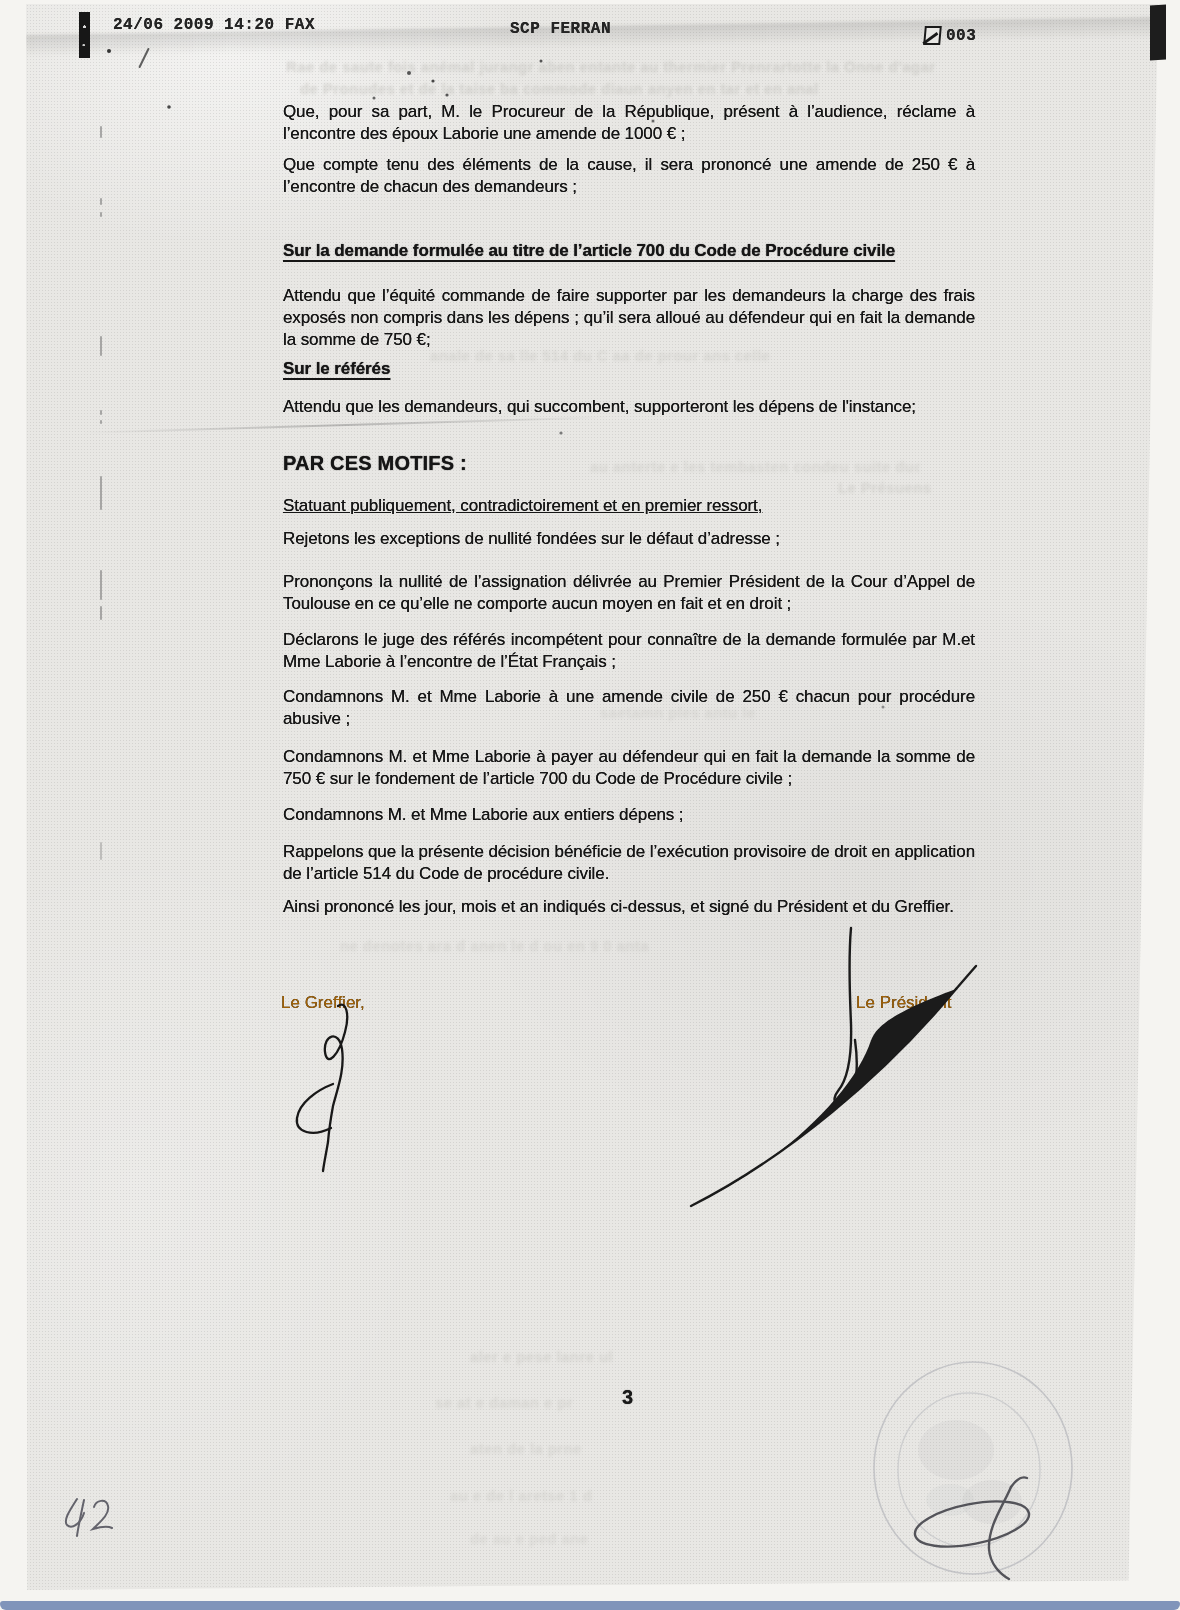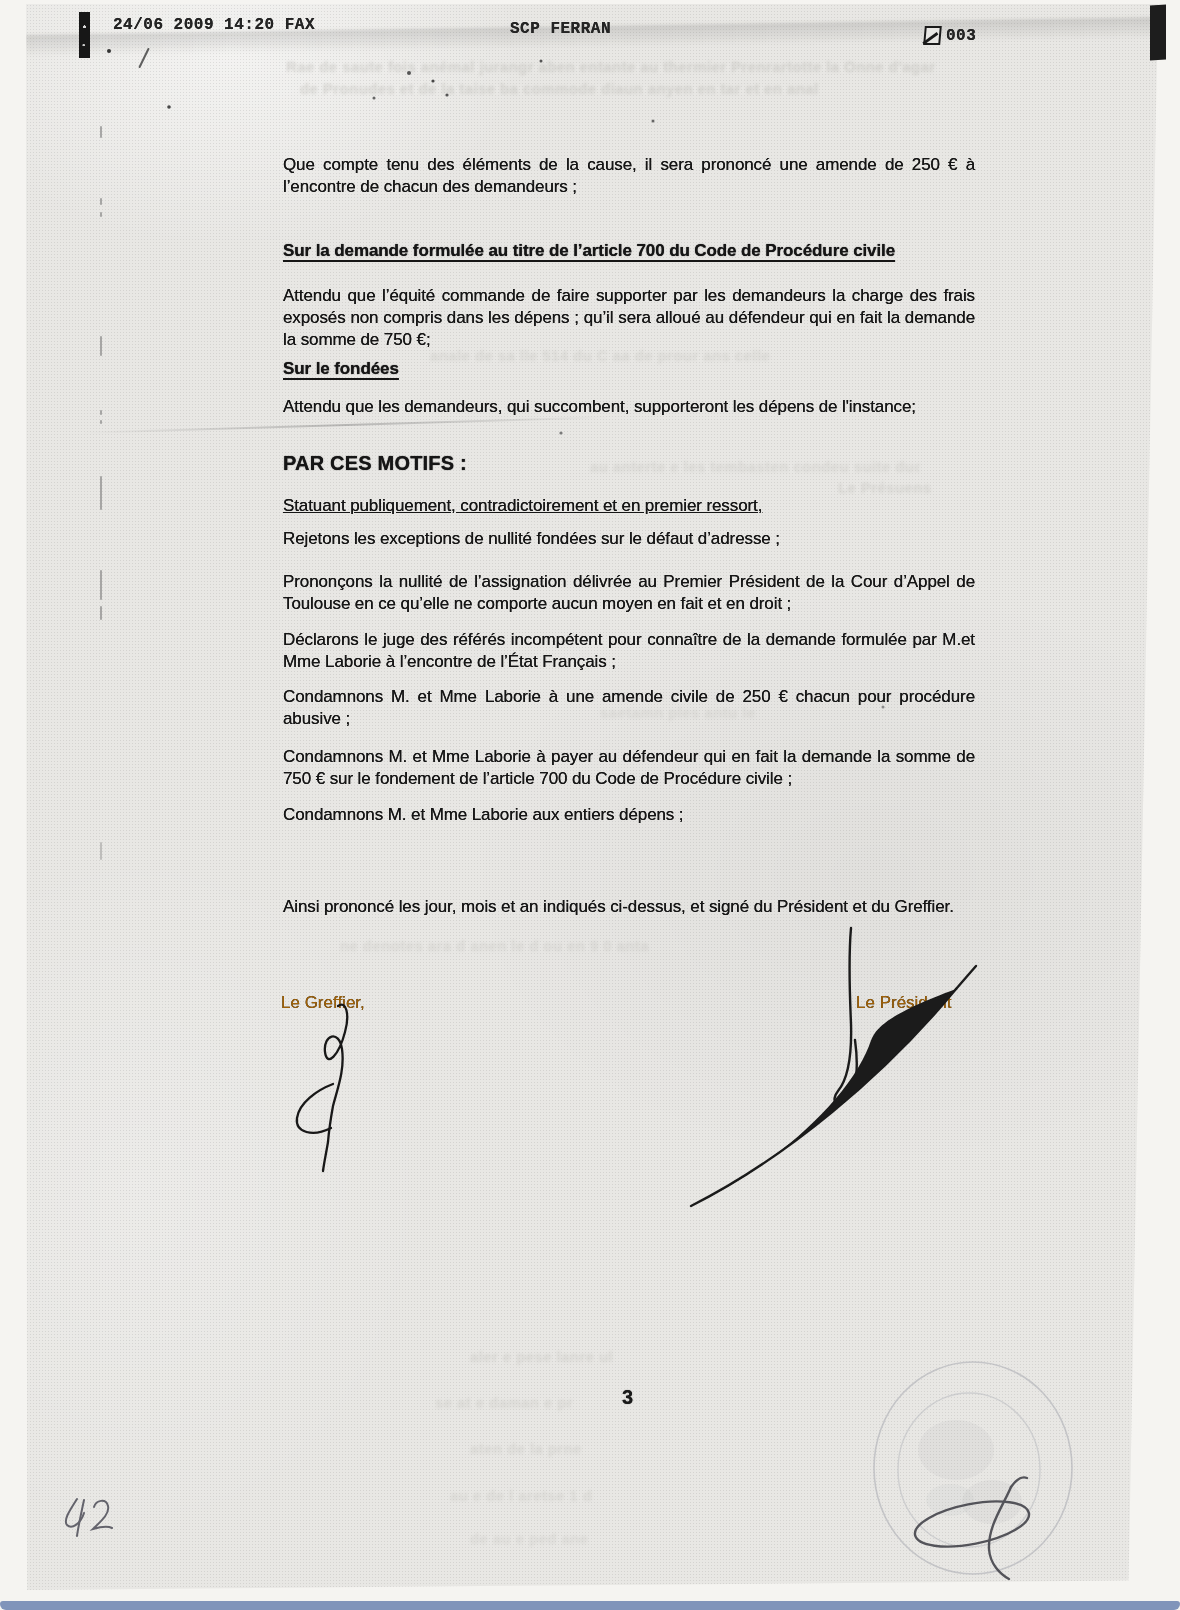--- a/index.html
+++ b/index.html
@@ -86,39 +86,41 @@
   <div class="ghost" style="left:590px;top:458px;width:330px;opacity:.4;">au anterte e les tembasten condeu suite dud an</div>
   <div class="ghost" style="left:838px;top:479px;width:130px;opacity:.45;">Le Présuens</div>
   <div class="ghost" style="left:600px;top:704px;width:280px;opacity:.35;">saetamn ples antu le</div>
   <div class="ghost" style="left:340px;top:937px;width:420px;opacity:.38;">ne denotes ara d anen le d ou en 9 0 anta</div>
   <div class="ghost" style="left:470px;top:1348px;width:300px;opacity:.42;">aler e pese lanre ul</div>
   <div class="ghost" style="left:435px;top:1394px;width:280px;opacity:.4;">se at e daman e pr</div>
   <div class="ghost" style="left:470px;top:1440px;width:260px;opacity:.4;">aten de la prne</div>
   <div class="ghost" style="left:450px;top:1487px;width:300px;opacity:.38;">au e de l aretse 1 d</div>
   <div class="ghost" style="left:470px;top:1530px;width:240px;opacity:.35;">de au e ped ane</div>
 
+  <div class="para" style="top:101px;">Que, pour sa part, M. le Procureur de la République, présent à l’audience, réclame à l’encontre des époux Laborie une amende de 1000 € ;</div>
   <div class="para" style="top:154px;">Que compte tenu des éléments de la cause, il sera prononcé une amende de 250 € à l’encontre de chacun des demandeurs ;</div>
 
   <div class="para" style="top:240px;"><span class="h-underline">Sur la demande formulée au titre de l’article 700 du Code de Procédure civile</span></div>
 
   <div class="para" style="top:285px;">Attendu que l’équité commande de faire supporter par les demandeurs la charge des frais exposés non compris dans les dépens ; qu’il sera alloué au défendeur qui en fait la demande la somme de 750 €;</div>
 
-  <div class="para" style="top:358px;"><span class="h-underline tail-underline">Sur le fondées</span></div>
+  <div class="para" style="top:358px;"><span class="h-underline tail-underline">Sur le référés</span></div>
 
   <div class="para" style="top:396px;">Attendu que les demandeurs, qui succombent, supporteront les dépens de l'instance;</div>
 
   <div class="para" style="top:452px;"><span class="motifs">PAR CES MOTIFS :</span></div>
 
   <div class="para" style="top:495px;text-decoration:underline;">Statuant publiquement, contradictoirement et en premier ressort,</div>
   <div class="para" style="top:528px;">Rejetons les exceptions de nullité fondées sur le défaut d’adresse ;</div>
   <div class="para" style="top:571px;">Prononçons la nullité de l’assignation délivrée au Premier Président de la Cour d’Appel de Toulouse en ce qu’elle ne comporte aucun moyen en fait et en droit ;</div>
   <div class="para" style="top:629px;">Déclarons le juge des référés incompétent pour connaître de la demande formulée par M.et Mme Laborie à l’encontre de l’État Français ;</div>
   <div class="para" style="top:686px;">Condamnons M. et Mme Laborie à une amende civile de 250 € chacun pour procédure abusive ;</div>
   <div class="para" style="top:746px;">Condamnons M. et Mme Laborie à payer au défendeur qui en fait la demande la somme de 750 € sur le fondement de l’article 700 du Code de Procédure civile ;</div>
   <div class="para" style="top:804px;">Condamnons M. et Mme Laborie aux entiers dépens ;</div>
+  <div class="para" style="top:841px;">Rappelons que la présente décision bénéficie de l’exécution provisoire de droit en application de l’article 514 du Code de procédure civile.</div>
   <div class="para" style="top:896px;">Ainsi prononcé les jour, mois et an indiqués ci-dessus, et signé du Président et du Greffier.</div>
 
   <div class="label" style="left:281px;top:993px;">Le Greffier,</div>
   <div class="label" style="left:856px;top:993px;">Le Président</div>
 
   <div id="page-number">3</div>
 
   <div class="mark-tl"></div>
   <div class="mark-tr"></div>
   <div class="tick"></div>

